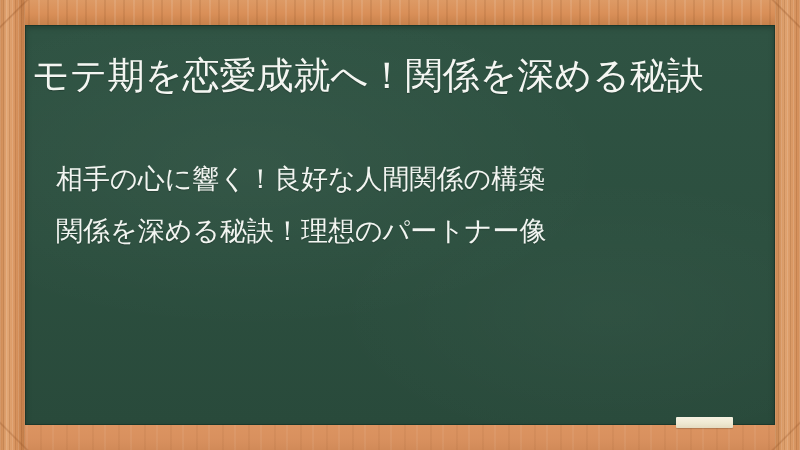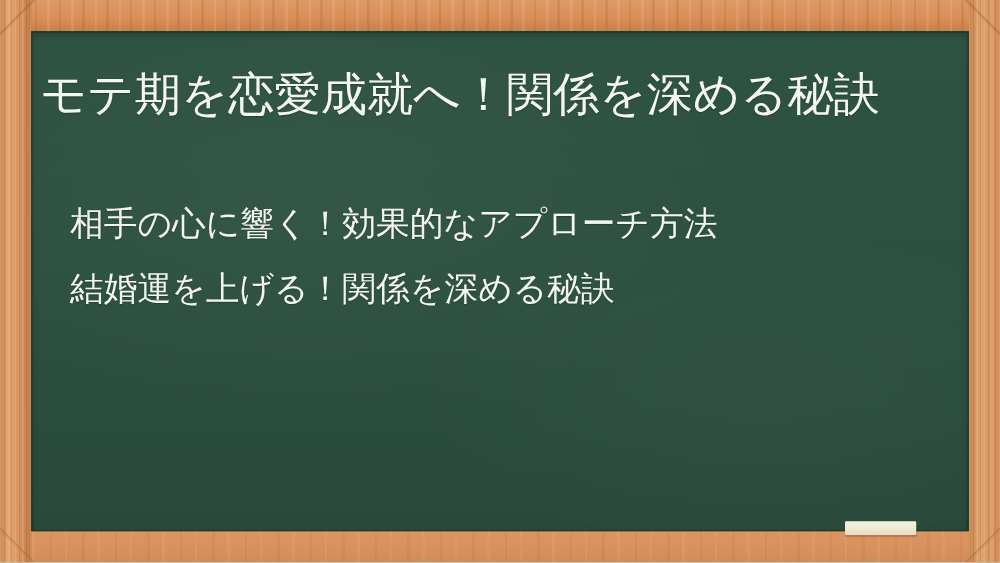--- a/index.html
+++ b/index.html
@@ -11,21 +11,21 @@
   body {
     font-family: "Liberation Sans", "DejaVu Sans", sans-serif;
   }
 
   
   #slide {
     position: relative;
     width: 800px;
     height: 450px;
     overflow: hidden;
-    background: #bef264;
+    background: #7f1d1d;
   }
 
   
   .wood-rail {
     position: absolute;
     background-image:
       repeating-linear-gradient(90deg,
         rgba(255,255,255,0.10) 0px,
         rgba(255,255,255,0.10) 1px,
         rgba(0,0,0,0.00)       1px,
@@ -187,21 +187,21 @@
   <div class="miter miter-tl"></div>
   <div class="miter miter-tr"></div>
   <div class="miter miter-bl"></div>
   <div class="miter miter-br"></div>
 
   <div id="board">
 
     <h1 id="title">モテ期を恋愛成就へ！関係を深める秘訣</h1>
 
     <ul id="bullet-list">
-      <li>相手の心に響く！効果的なアプローチ方法</li>
-      <li>結婚運を上げる！関係を深める秘訣</li>
+      <li>相手の心に響く！良好な人間関係の構築</li>
+      <li>関係を深める秘訣！理想のパートナー像</li>
     </ul>
 
   </div>
 
   <div id="chalk-stick"></div>
 
 </div>
 
 </body></html>

